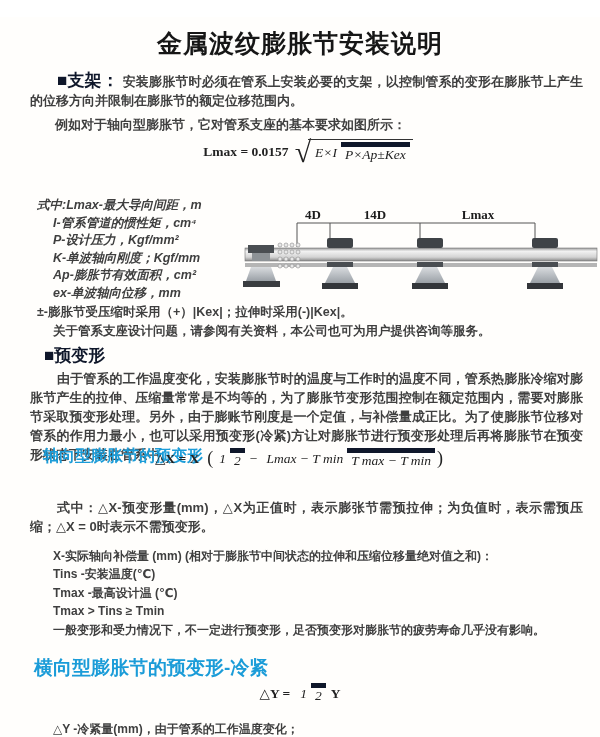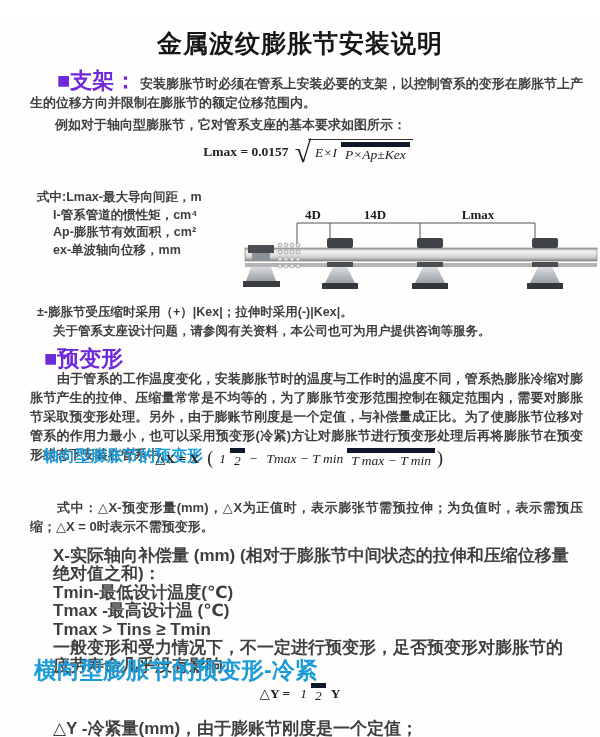--- a/index.html
+++ b/index.html
@@ -13,45 +13,45 @@
   .abs { position:absolute; }
 
   .title {
     top:10px; left:0; width:100%; text-align:center;
     font-size:25px; font-weight:700; color:#161616; letter-spacing:1px;
   }
 
   .body-text { font-size:13px; line-height:19px; font-weight:600; color:#3f3f3f; }
   .justify { text-align:justify; }
 
-  .sec-head-inline { font-size:22px; font-weight:700; color:#6d28d9; }
+  .sec-head-inline { font-size:17px; font-weight:700; color:#0f172a; }
   .blue-head { font-weight:700; color:#1b9cd8; }
 
   
   .formula-row {
     display:flex; justify-content:center; align-items:center; width:100%;
     font-family:"Liberation Serif","DejaVu Serif",serif; font-size:13.5px; color:#222;
   }
   .f-lhs { font-weight:700; font-style:normal; margin-right:6px; }
   .frac { display:inline-flex; flex-direction:row; align-items:center; line-height:1.2; font-style:italic; }
   .frac .den { border-top:5px solid #0f172a; }
   .frac .num, .frac .den { padding:0 4px; }
   .radical-glyph { font-size:30px; font-weight:400; line-height:0.9; margin-right:-3px; color:#222; }
   .radicand { border-top:1.6px solid #333; padding:2px 3px 0 3px; }
   .paren { font-size:18px; font-style:normal; margin:0 2px; color:#222; }
   .f-op { margin:0 5px; font-style:normal; }
   .f-rhs { font-weight:700; font-style:normal; margin-left:5px; }
 
   .def-list { font-size:12.5px; line-height:17.6px; font-weight:600; color:#3f3f3f; }
   .def-list .def-item:not(:first-child) { padding-left:16px; }
 
-  .line-list { font-size:17px; line-height:18.4px; font-weight:600; color:#3f3f3f; }
+  .line-list { font-size:12px; line-height:18.4px; font-weight:600; color:#3f3f3f; }
 
   .sub-head-axial { font-size:16px; }
-  .sub-head-lateral { font-size:23px; }
+  .sub-head-lateral { font-size:19px; }
 
   svg text { font-family:"Liberation Serif","DejaVu Serif",serif; font-weight:700; fill:#1c1c1c; }
 </style>
 </head>
 <body>
 
 <div class="page">
 
   <div class="abs title">金属波纹膨胀节安装说明</div>
 
@@ -66,23 +66,25 @@
     <span class="f-lhs">Lmax = 0.0157</span>
     <span class="radical-glyph">√</span>
     <span class="radicand">
       <span class="frac">
         <span class="num">E×I</span>
         <span class="den">P×Ap±Kex</span>
       </span>
     </span>
   </div>
 
-  <div class="abs def-list" style="top:172px; left:37px; width:300px;">
+  <div class="abs def-list" style="top:180px; left:37px; width:300px;font-style:italic;">
     <div class="def-item">式中:Lmax-最大导向间距，m</div>
     <div class="def-item">I-管系管道的惯性矩，cm⁴</div>
+    <div class="def-item">P-设计压力，Kgf/mm²</div>
+    <div class="def-item">K-单波轴向刚度；Kgf/mm</div>
     <div class="def-item">Ap-膨胀节有效面积，cm²</div>
     <div class="def-item">ex-单波轴向位移，mm</div>
   </div>
 
   <svg class="abs" style="top:190px; left:243px;" width="356" height="96" viewBox="0 0 356 96">
     <defs>
       <linearGradient id="pipeGrad" x1="0" y1="0" x2="0" y2="1">
         <stop offset="0" stop-color="#9a9a9a"></stop>
         <stop offset="0.25" stop-color="#f2f2f2"></stop>
         <stop offset="0.7" stop-color="#d4d4d4"></stop>
@@ -166,42 +168,42 @@
 
   <div class="abs formula-row" style="top:431px; left:0;">
     <span class="f-lhs">△X = X</span>
     <span class="paren">(</span>
     <span class="frac">
       <span class="num">1</span>
       <span class="den">2</span>
     </span>
     <span class="f-op">−</span>
     <span class="frac">
-      <span class="num">Tmax − T min</span>
+      <span class="num">Lmax − T min</span>
       <span class="den">T max − T min</span>
     </span>
     <span class="paren">)</span>
   </div>
 
   <div class="abs body-text justify" style="top:481px; left:30px; width:553px; text-indent:27px;">式中：△X-预变形量(mm)，△X为正值时，表示膨张节需预拉伸；为负值时，表示需预压缩；△X = 0时表示不需预变形。</div>
 
   <div class="abs line-list" style="top:530px; left:53px; width:520px;">
     <div>X-实际轴向补偿量 (mm) (相对于膨胀节中间状态的拉伸和压缩位移量绝对值之和)：</div>
-    <div>Tmin-最低设计温度(℃)</div>
+    <div>Tins -安装温度(℃)</div>
     <div>Tmax -最高设计温 (℃)</div>
     <div>Tmax &gt; Tins ≥ Tmin</div>
     <div>一般变形和受力情况下，不一定进行预变形，足否预变形对膨胀节的疲劳寿命几乎没有影响。</div>
   </div>
 
   <div class="abs blue-head sub-head-lateral" style="top:638px; left:34px;">横向型膨胀节的预变形-冷紧</div>
 
   <div class="abs formula-row" style="top:666px; left:0;">
     <span class="f-lhs">△Y =</span>
     <span class="frac">
       <span class="num">1</span>
       <span class="den">2</span>
     </span>
     <span class="f-rhs">Y</span>
   </div>
 
-  <div class="abs line-list" style="top:703px; left:53px;">△Y -冷紧量(mm)，由于膨账节刚度是一个定值；</div>
+  <div class="abs line-list" style="top:703px; left:53px;">△Y -冷紧量(mm)，由于管系的工作温度变化；</div>
 
 </div>
 
 </body></html>

